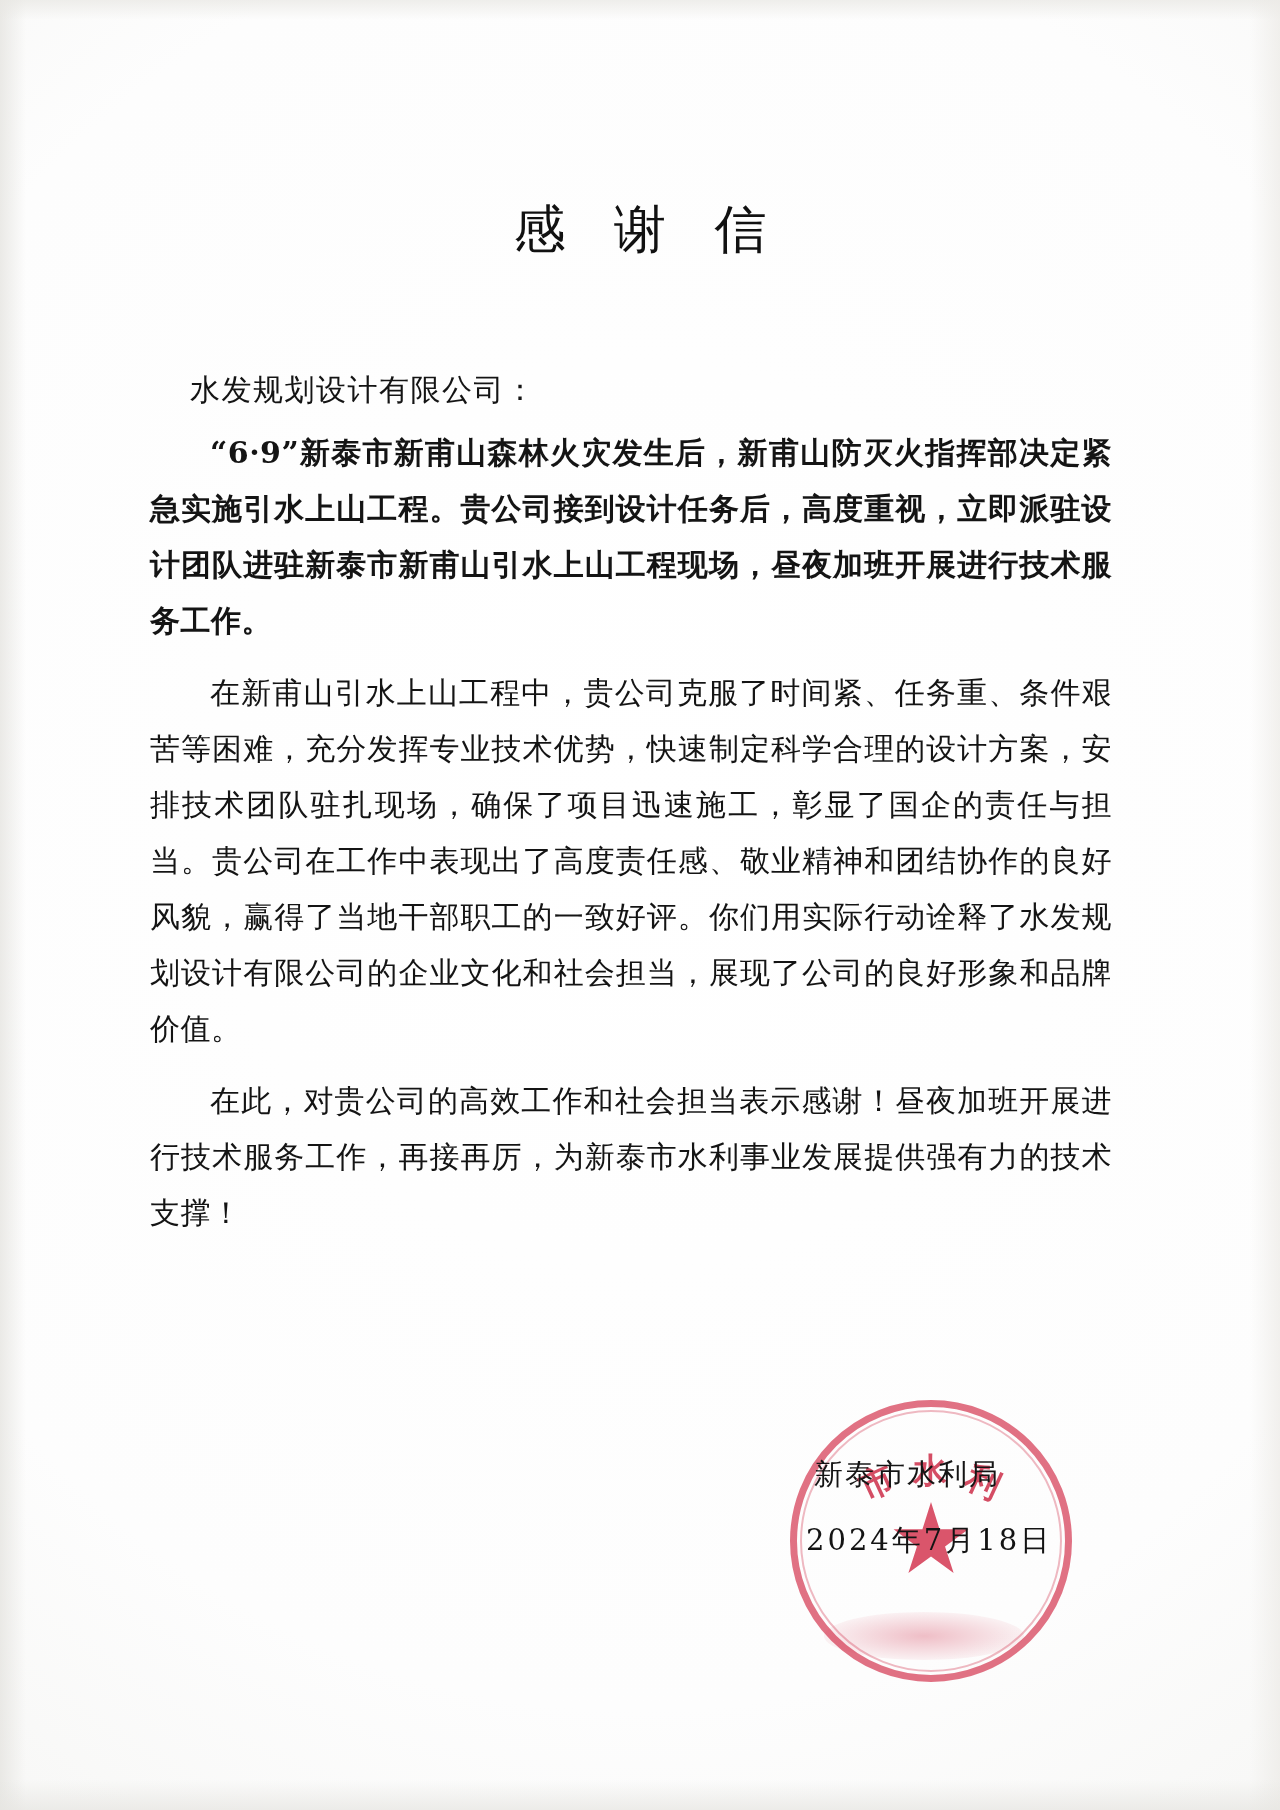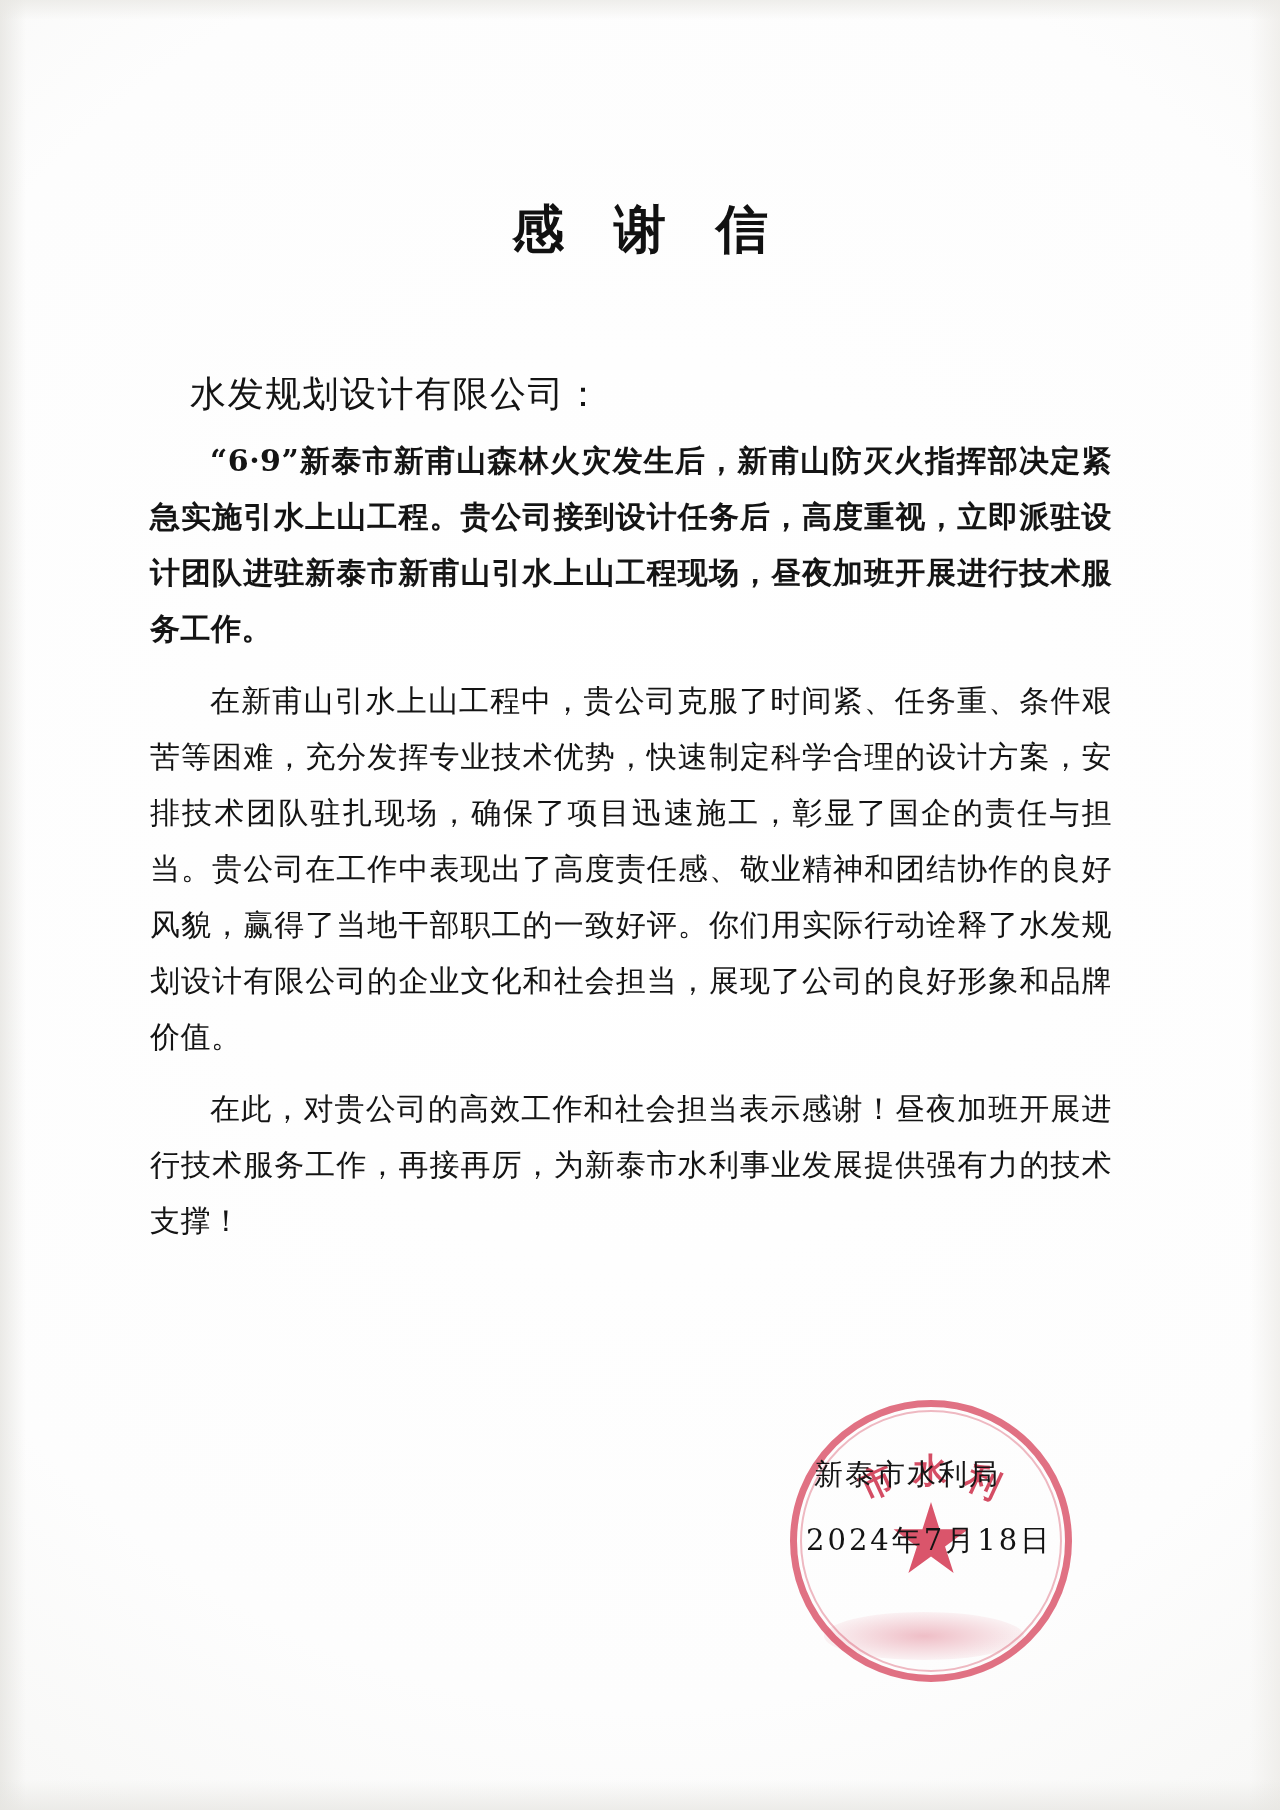--- a/index.html
+++ b/index.html
@@ -59,31 +59,31 @@
     left: 150px;
     top: 0;
     width: 980px;
     height: 1810px;
   }
 
   .doc-title {
     margin-top: 195px;
     text-align: center;
     font-size: 52px;
-    font-weight: bold;
+    font-weight: normal;
     letter-spacing: 16px;
     color: #111111;
     font-family: "DejaVu Serif", "Liberation Serif", serif;
     text-indent: 16px;
   }
 
   .salutation {
     margin-top: 105px;
     margin-left: 40px;
-    font-size: 36px;
+    font-size: 30px;
     color: #141414;
     letter-spacing: 1.5px;
   }
 
   .para {
     margin-top: 16px;
     font-size: 30px;
     line-height: 56px;
     color: #141414;
     text-indent: 60px;

